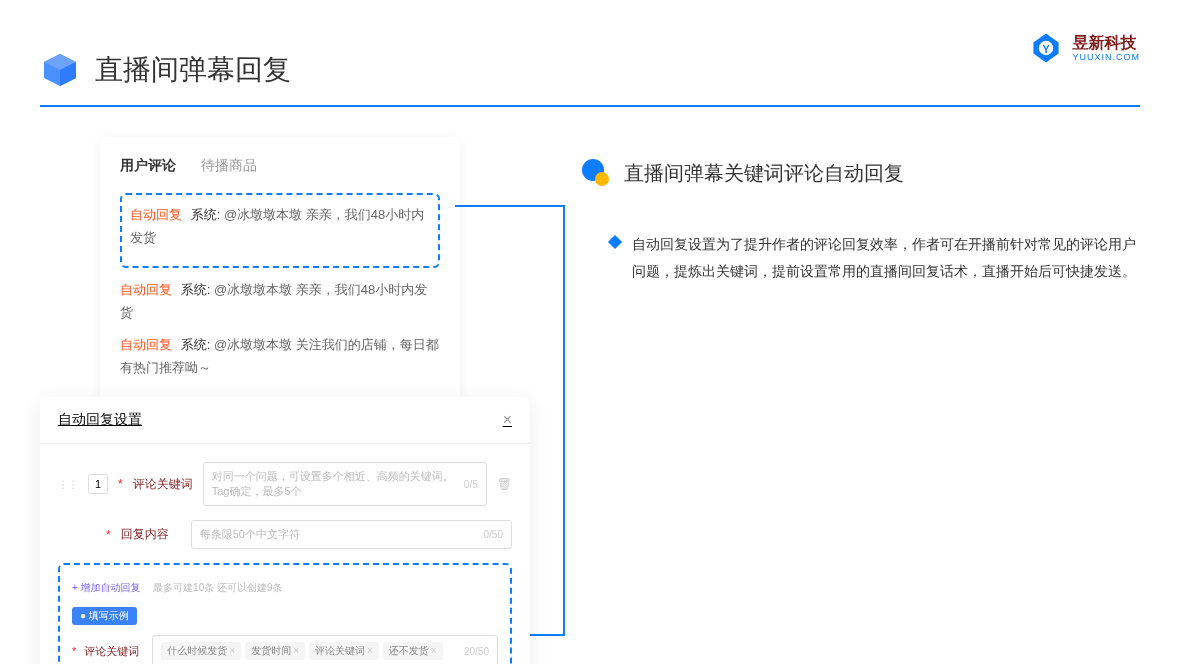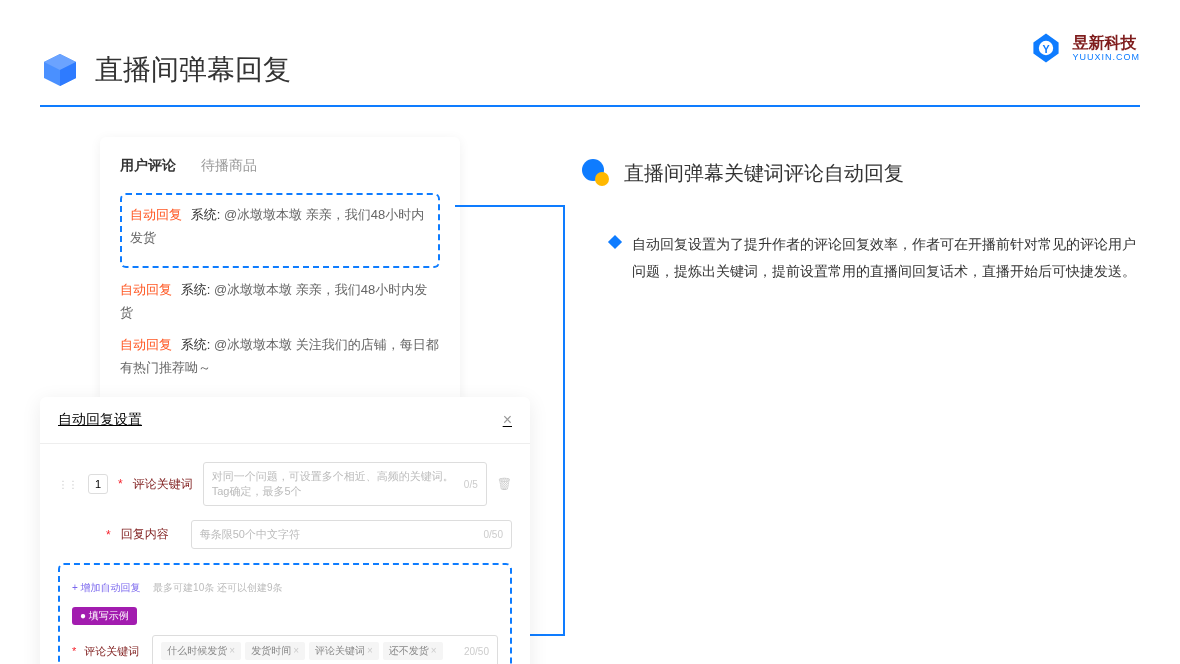--- a/index.html
+++ b/index.html
@@ -32,21 +32,21 @@
 .row-num{width:20px;height:20px;border:1px solid #ddd;border-radius:3px;display:flex;align-items:center;justify-content:center;font-size:11px;}
 .dots-icon{color:#ccc;font-size:10px;}
 .req-star{color:#f5222d;}
 .form-label{color:#7f1d1d;width:60px;}
 .form-input{flex:1;border:1px solid #ddd;border-radius:3px;padding:6px 8px;font-size:11px;color:#bbb;background:#fff;display:flex;justify-content:space-between;align-items:center;}
 .form-input .count{color:#ccc;font-size:10px;}
 .del-icon{color:#ccc;font-size:12px;}
 .example-box{border:2px dashed #0e7cff;border-radius:6px;padding:12px;margin-top:10px;}
 .add-link{color:#7b68ee;font-size:10px;margin-bottom:10px;display:inline-block;}
 .add-hint{color:#bbb;font-size:10px;margin-left:8px;}
-.example-badge{background:#a21caf;color:#fff;font-size:10px;padding:2px 8px;border-radius:3px;display:inline-block;margin-bottom:10px;}
+.example-badge{background:#3b82f6;color:#fff;font-size:10px;padding:2px 8px;border-radius:3px;display:inline-block;margin-bottom:10px;}
 .tag-row{display:flex;align-items:center;gap:8px;font-size:11px;margin-bottom:8px;}
 .tag-item{background:#f5f5f5;padding:2px 6px;border-radius:2px;color:#888;font-size:10px;}
 .tag-x{color:#ccc;margin-left:2px;}
 .right-panel{flex:1;padding-top:20px;}
 .section-head{display:flex;align-items:center;gap:12px;margin-bottom:42px;}
 .section-icon{width:32px;height:32px;}
 .section-title{font-size:20px;font-weight:500;color:#333;}
 .bullet-list{list-style:none;padding-left:30px;}
 .bullet-item{display:flex;align-items:flex-start;gap:12px;margin-bottom:30px;}
 .diamond{width:10px;height:10px;background:#0e7cff;transform:rotate(45deg);flex-shrink:0;margin-top:6px;}

